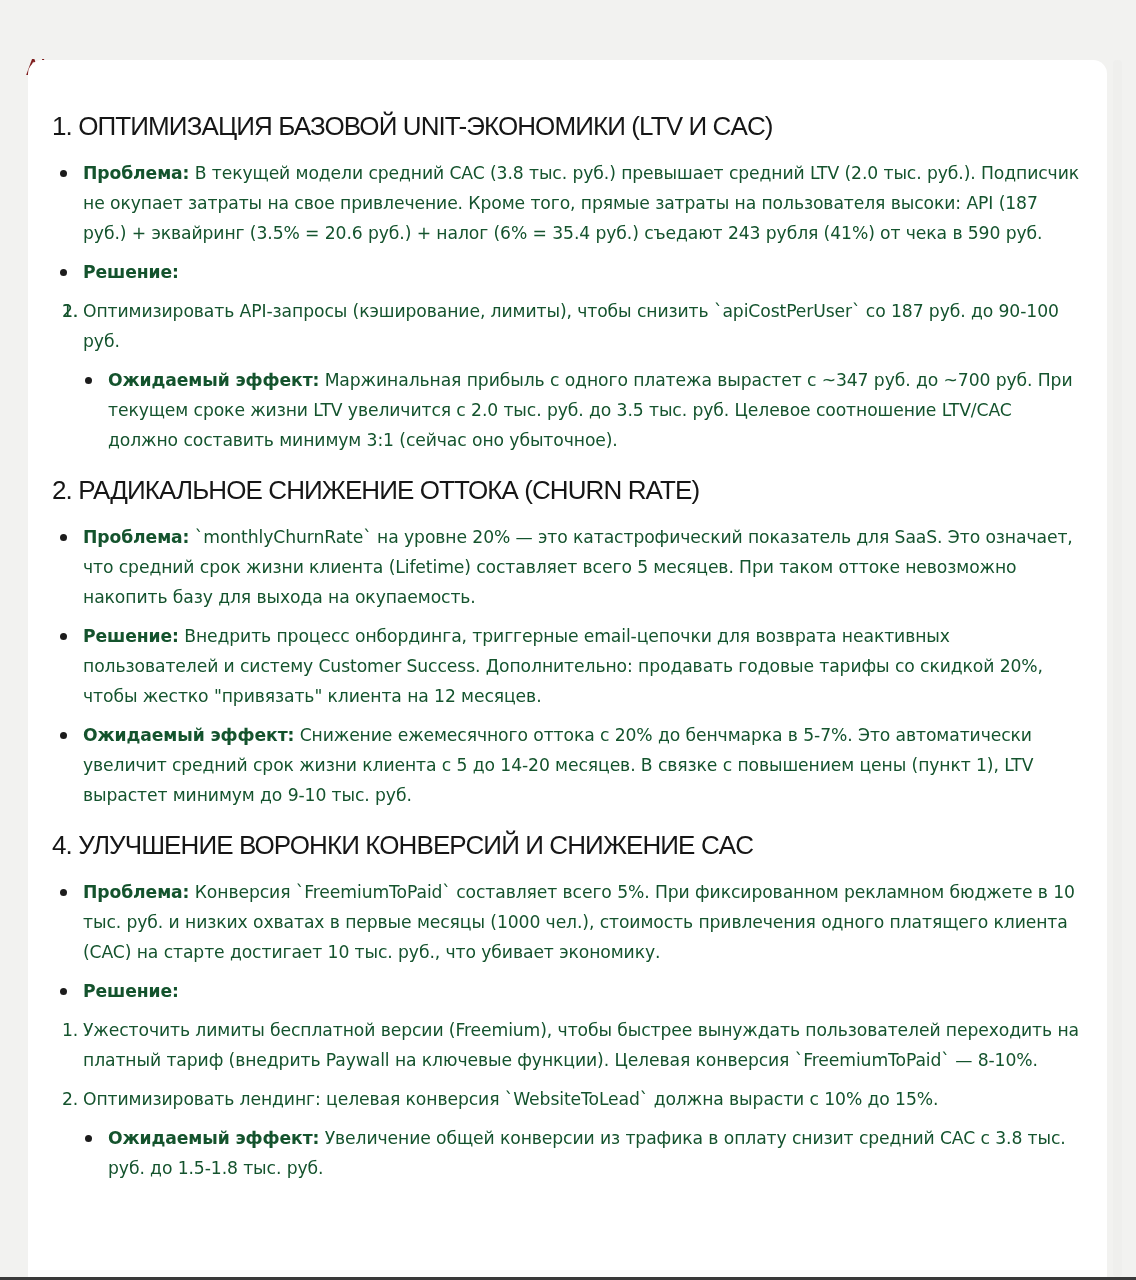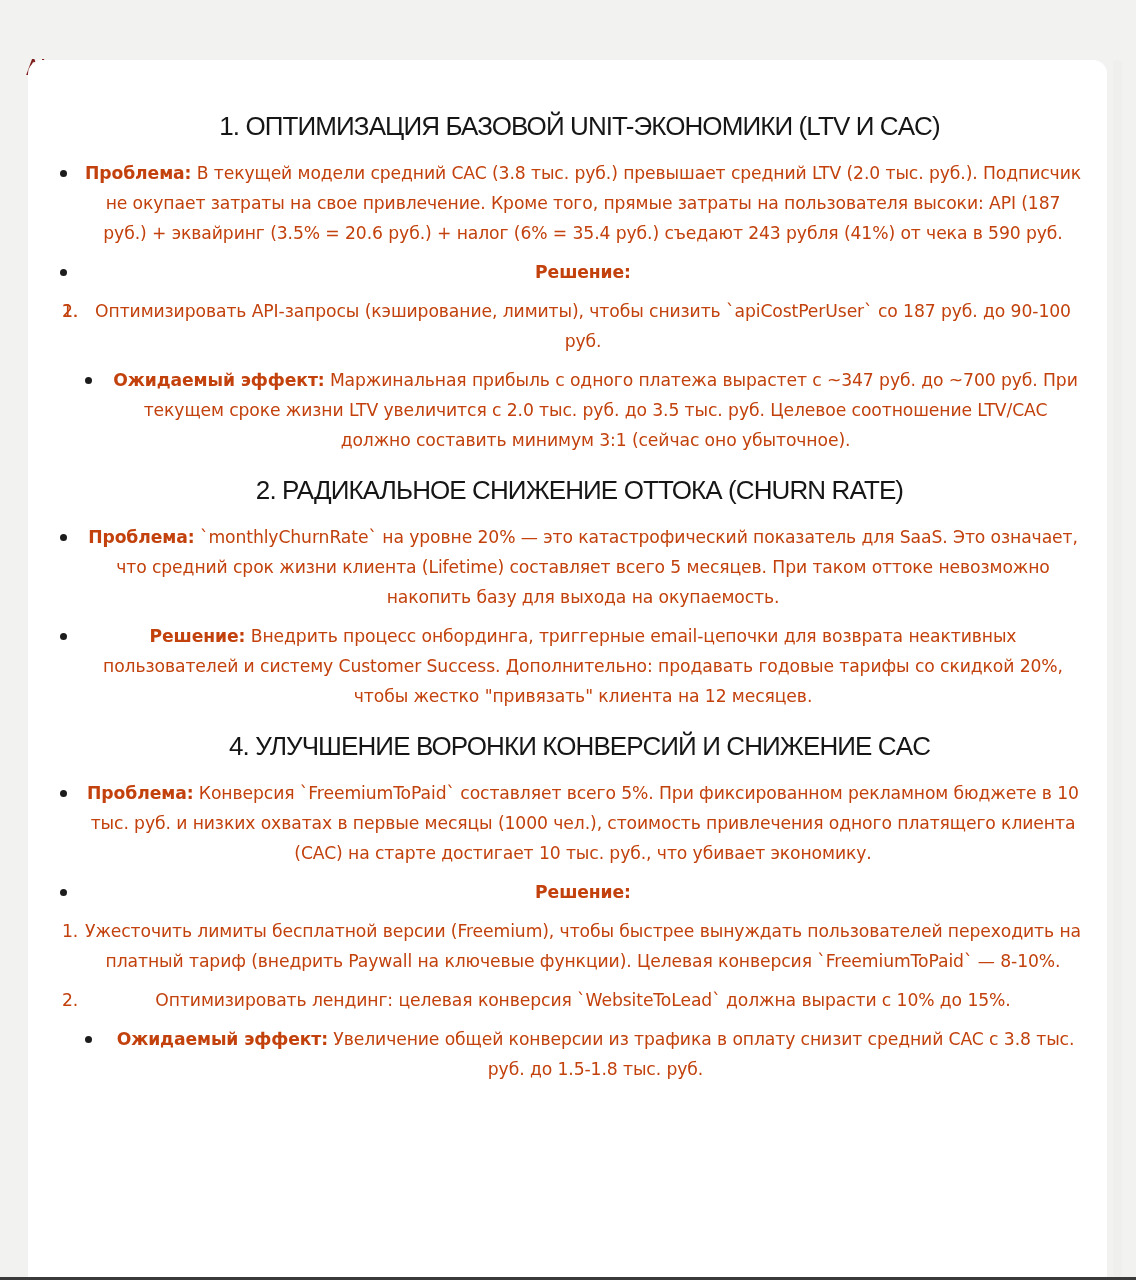--- a/index.html
+++ b/index.html
@@ -29,34 +29,34 @@
   .bottom-edge {
     position: absolute; left: 0; top: 1277px; width: 1136px; height: 3px; background: #3a3a3a;
   }
   h2.section {
     margin: 0; padding: 0;
     font-family: "Liberation Sans", sans-serif;
     font-size: 26px; font-weight: 400; letter-spacing: -0.9px;
     color: #161616; line-height: 36px;
   }
   .body {
-    font-size: 17.2px; line-height: 30px; color: #c2410c;
+    font-size: 17.2px; line-height: 30px; color: #14532d;
     letter-spacing: -0.1px;
   }
   ul, ol { margin: 0; padding: 0; list-style: none; }
   .bullet, .num {
     position: relative; padding-left: 31px; width: 1000px; margin-top: 9px;
   }
   .bullet::before {
     content: ""; position: absolute; left: 8px; top: 12px;
     width: 7px; height: 7px; border-radius: 50%; background: #1c1c1c;
   }
   .num .n { position: absolute; left: 10px; top: 0; }
   b { font-weight: 700; }
-  .sec { margin-bottom: 17px; text-align: center; }
+  .sec { margin-bottom: 17px; }
 </style>
 </head>
 <body>
 
 <div class="page-title">AI-рекомендации</div>
 
 <div class="card">
 
   <section class="sec">
     <h2 class="section">1. ОПТИМИЗАЦИЯ БАЗОВОЙ UNIT-ЭКОНОМИКИ (LTV И CAC)</h2>
@@ -93,20 +93,24 @@
     <div class="body">
       <ul>
         <li class="bullet" style="margin-top:14px">
           <b>Проблема:</b>
           <span>`monthlyChurnRate` на уровне 20% — это катастрофический показатель для SaaS. Это означает, что средний срок жизни клиента (Lifetime) составляет всего 5 месяцев. При таком оттоке невозможно накопить базу для выхода на окупаемость.</span>
         </li>
         <li class="bullet">
           <b>Решение:</b>
           <span>Внедрить процесс онбординга, триггерные email-цепочки для возврата неактивных пользователей и систему Customer Success. Дополнительно: продавать годовые тарифы со скидкой 20%, чтобы жестко "привязать" клиента на 12 месяцев.</span>
         </li>
+        <li class="bullet">
+          <b>Ожидаемый эффект:</b>
+          <span>Снижение ежемесячного оттока с 20% до бенчмарка в 5-7%. Это автоматически увеличит средний срок жизни клиента с 5 до 14-20 месяцев. В связке с повышением цены (пункт 1), LTV вырастет минимум до 9-10 тыс. руб.</span>
+        </li>
       </ul>
     </div>
   </section>
 
   <section class="sec">
     <h2 class="section">4. УЛУЧШЕНИЕ ВОРОНКИ КОНВЕРСИЙ И СНИЖЕНИЕ CAC</h2>
     <div class="body">
       <ul>
         <li class="bullet" style="margin-top:14px">
           <b>Проблема:</b>

